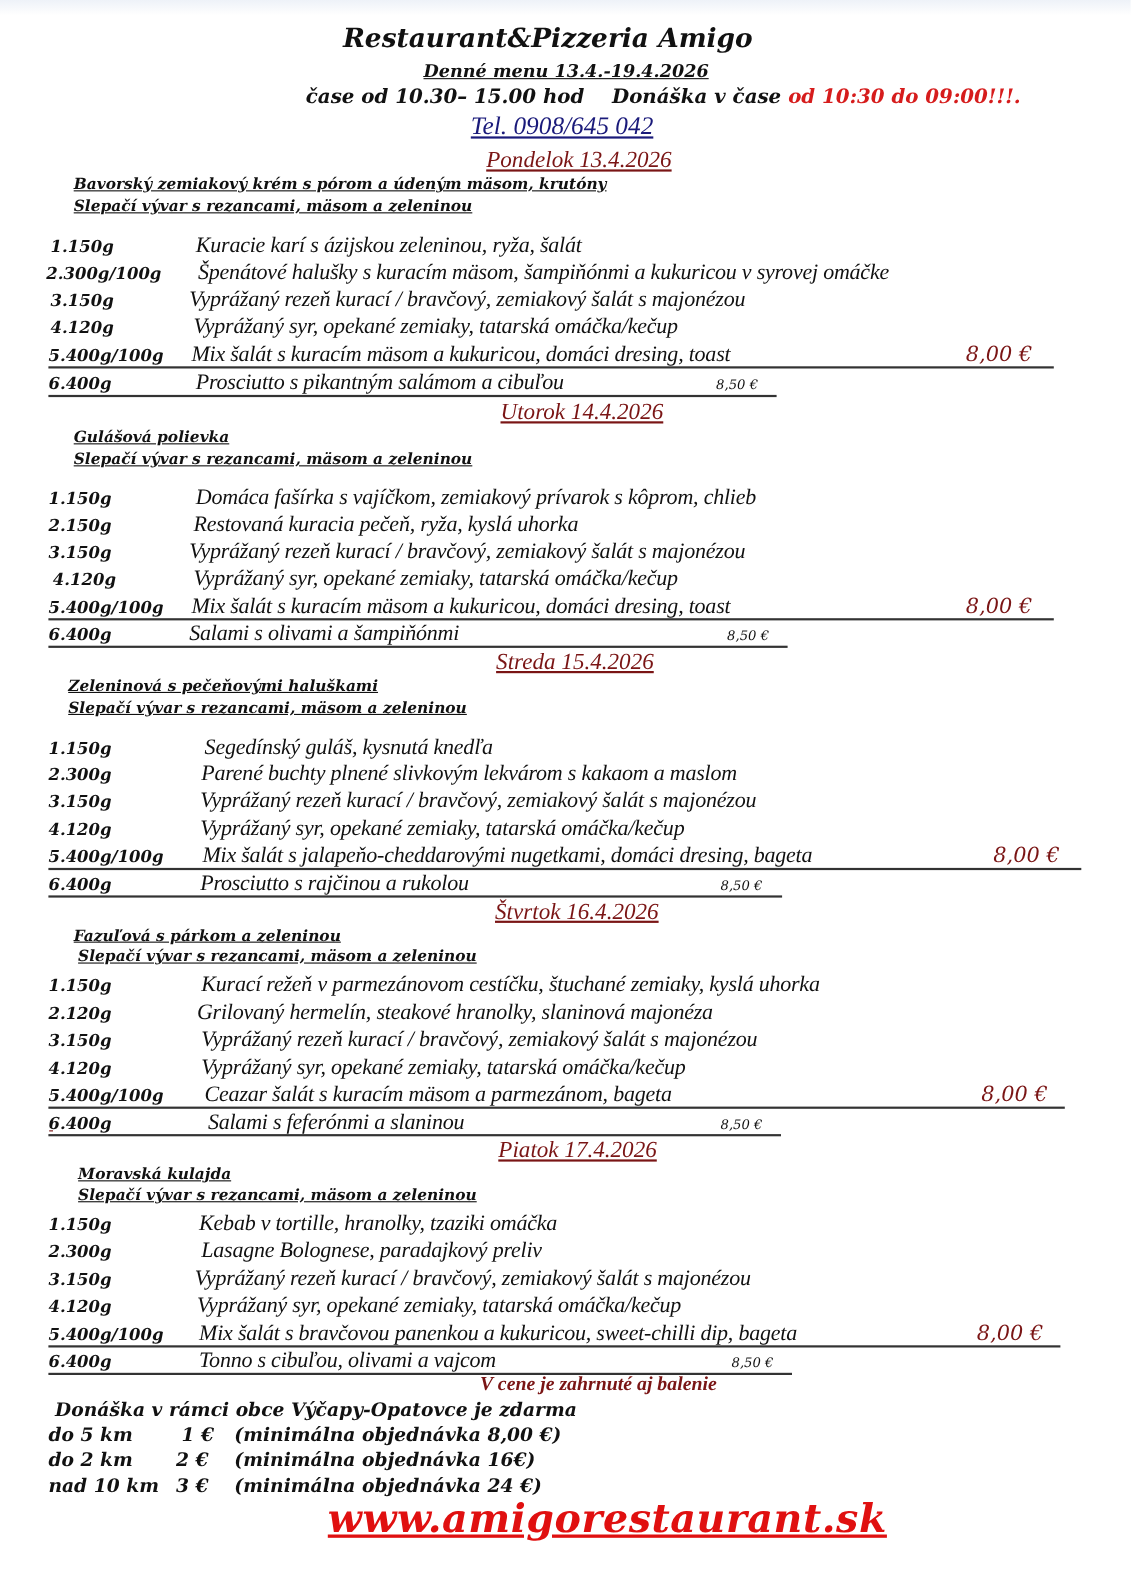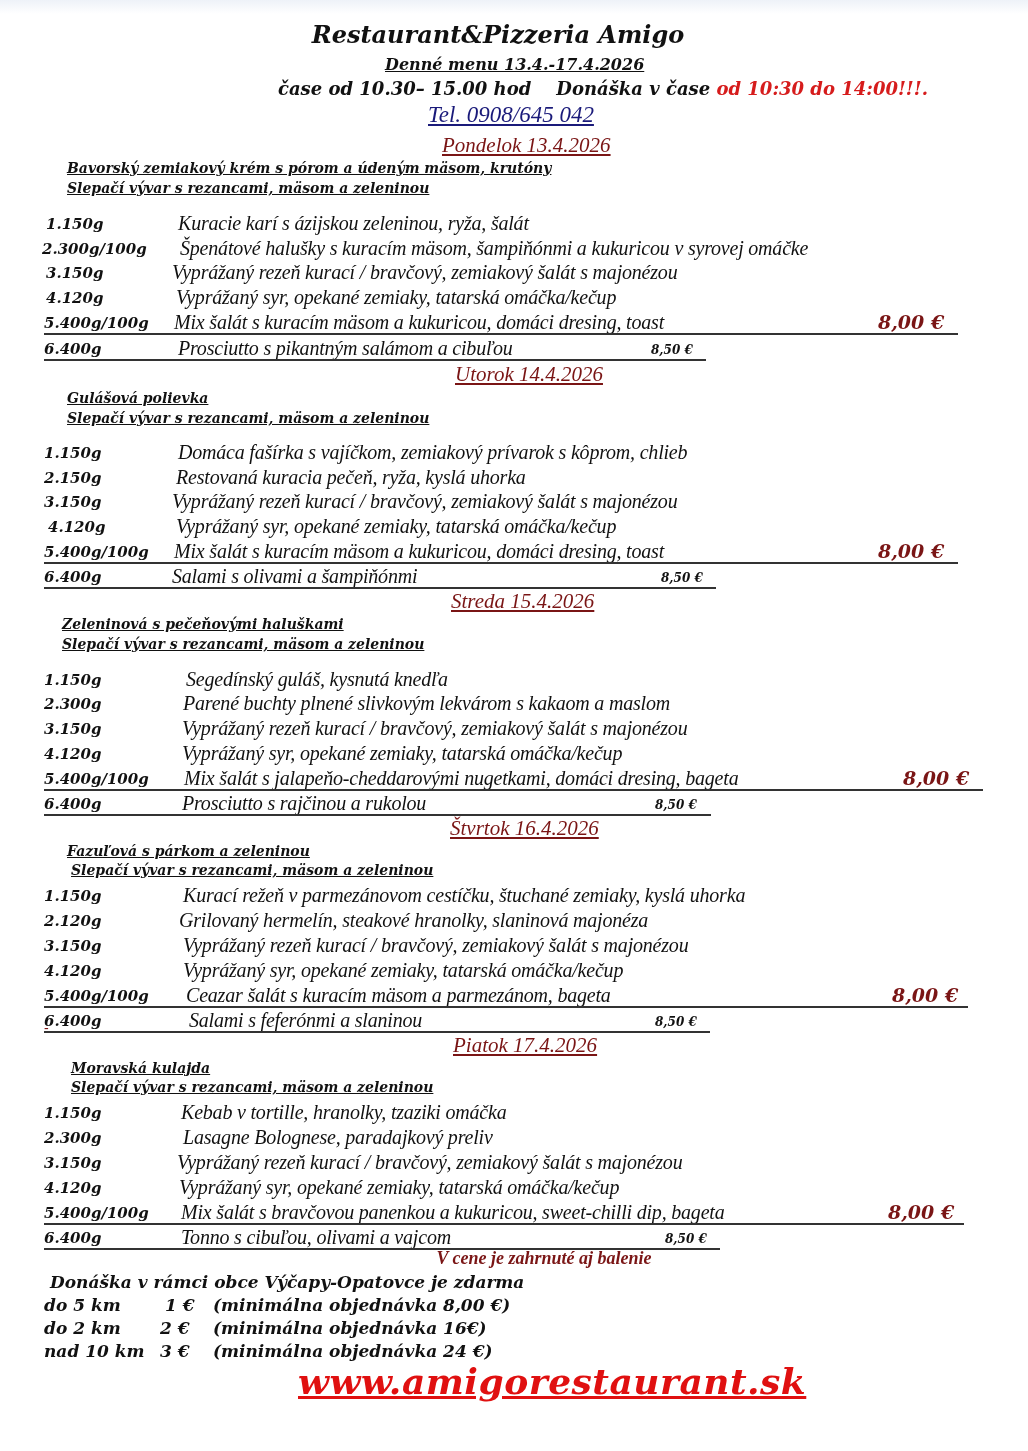--- a/index.html
+++ b/index.html
@@ -18,41 +18,41 @@
   .title span { position: relative; left: -16px; }
   .subtitle { left: 385px; top: 55px; font-size: 16px; font-weight: bold; font-style: italic; text-decoration: underline; }
   .hours { left: 278px; top: 78px; font-size: 18px; font-weight: bold; font-style: italic; }
   .hours .red { color: #d61c1c; }
   .tel { left: 428px; top: 102px; font-family: "Liberation Serif", serif; font-size: 23px; font-style: italic; color: #1a1a7a; text-decoration: underline; }
   .day { font-family: "Liberation Serif", serif; font-size: 21px; font-style: italic; color: #7a1515; text-decoration: underline; }
   .soup { font-size: 14px; font-weight: bold; font-style: italic; text-decoration: underline; }
   .row { position: absolute; left: 0; width: 1028px; height: 24px; }
   .row .w { position: absolute; font-size: 15px; font-weight: bold; font-style: italic; white-space: nowrap; top: 3px; }
   .row .d { position: absolute; font-family: "Liberation Serif", serif; font-style: italic; font-size: 20px; white-space: nowrap; top: 0; letter-spacing: -0.2px; }
-  .row .p { position: absolute; white-space: nowrap; font-weight: bold; font-style: italic; }
+  .row .p { position: absolute; white-space: nowrap; font-weight: normal; font-style: italic; }
   .row .p.big { color: #7a1515; font-size: 19px; top: 0; }
   .row .p.small { font-size: 12px; top: 6px; }
   .uline { position: absolute; height: 1.5px; background: #333; }
   .note { left: 0; width: 1028px; text-align: center; top: 1248px; font-family: "Liberation Serif", serif; font-size: 18px; font-weight: bold; font-style: italic; color: #7a1515; }
   .note span { position: relative; left: 30px; margin-top: 45px; }
   .deliv { font-size: 17px; font-weight: bold; font-style: italic; }
   .web { left: 298px; top: 1360px; font-size: 36px; font-weight: bold; font-style: italic; color: #e01010; text-decoration: underline; letter-spacing: 0.5px; }
   .dash { left: 44px; top: 1020px; color: #7a1515; font-size: 14px; }
 </style>
 </head>
 <body>
 
 <div class="topshade"></div>
 
 <div class="abs title"><span>Restaurant&amp;Pizzeria Amigo</span></div>
-<div class="abs subtitle">Denné menu 13.4.-17.4.2026</div>
+<div class="abs subtitle">Denné menu 13.4.-19.4.2026</div>
 <div class="abs hours">
   <span>čase od 10.30– 15.00 hod</span>&nbsp;&nbsp;&nbsp;
   <span>Donáška v čase</span>
-  <span class="red">od 10:30 do 14:00!!!.</span>
+  <span class="red">od 10:30 do 09:00!!!.</span>
 </div>
 <div class="abs tel">Tel. 0908/645 042</div>
 
 <div id="days">
     <div class="abs day" style="left: 442px; top: 133px;">Pondelok 13.4.2026</div>
     <div class="abs soup" style="left: 67px; top: 160px;">Bavorský zemiakový krém s pórom a údeným mäsom, krutóny</div>
     <div class="abs soup" style="left: 67px; top: 180px;">Slepačí vývar s rezancami, mäsom a zeleninou</div>
     <div class="row" style="top: 212px;">
       <span class="w" style="left: 46px;">1.150g</span>
       <span class="d" style="left: 178px;">Kuracie karí s ázijskou zeleninou, ryža, šalát</span>

